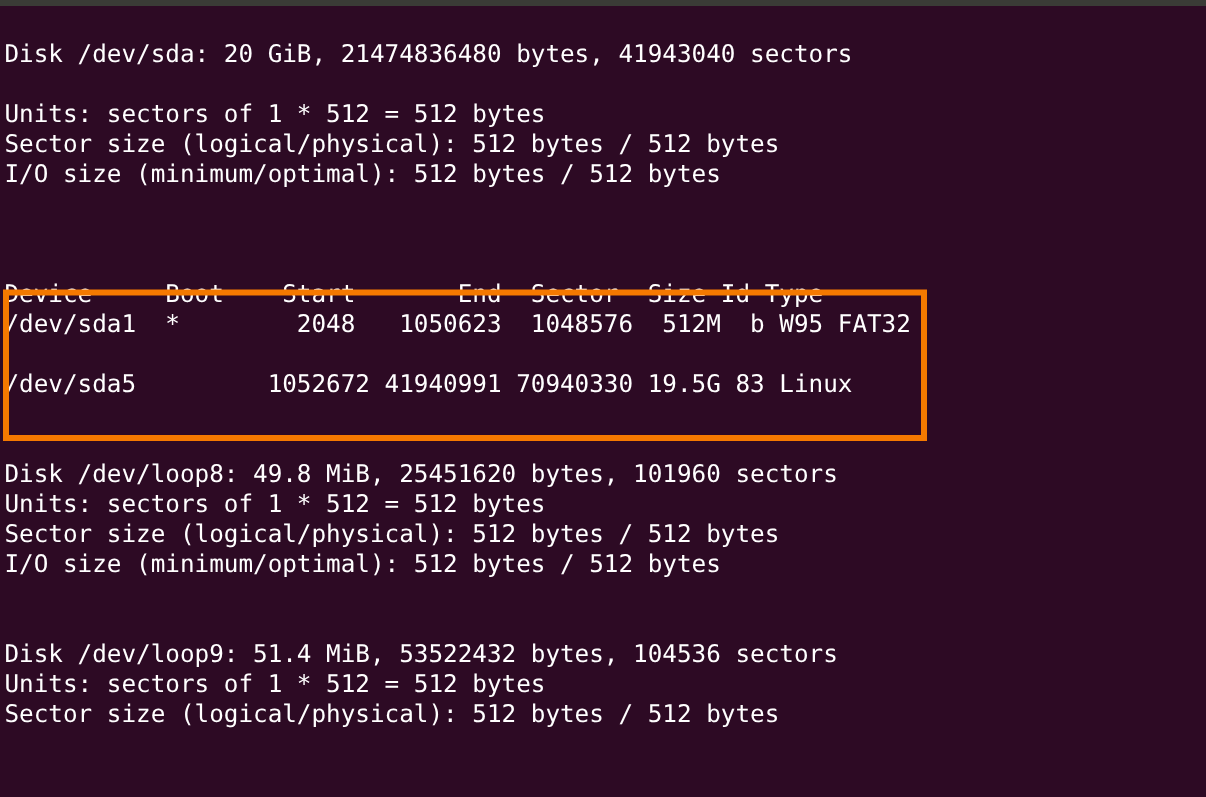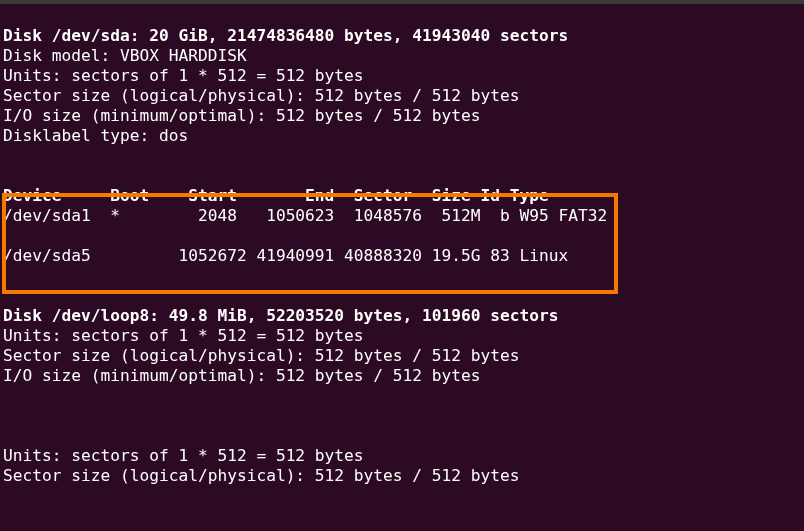--- a/index.html
+++ b/index.html
@@ -43,21 +43,21 @@
     left: 3px;
     height: 20px;
     line-height: 20px;
     white-space: pre;
     color: #ffffff;
     font-size: 16.2px;
     letter-spacing: 0px;
     font-family: "DejaVu Sans Mono", "Liberation Mono", monospace;
   }
   .line.bold {
-    font-weight: bold;
+    font-weight: normal;
   }
   #highlight-box {
     position: absolute;
     left: 2px;
     top: 193px;
     width: 616px;
     height: 101px;
     border: 4px solid #f57900;
     box-sizing: border-box;
     pointer-events: none;
@@ -66,36 +66,35 @@
 </head>
 <body>
 
 <div id="terminal">
 
   <div id="top-edge-strip"></div>
 
   <div id="terminal-screen">
 
   <div class="line bold" style="top: 22px;">Disk /dev/sda: 20 GiB, 21474836480 bytes, 41943040 sectors</div>
-      <div class="line" style="top: 42px;">Disk model: VBOX HARDDISK</div>
       <div class="line" style="top: 62px;">Units: sectors of 1 * 512 = 512 bytes</div>
       <div class="line" style="top: 82px;">Sector size (logical/physical): 512 bytes / 512 bytes</div>
       <div class="line" style="top: 102px;">I/O size (minimum/optimal): 512 bytes / 512 bytes</div>
-      <div class="line" style="top: 122px;">Disklabel type: dos</div>
       <div class="line" style="top: 162px;"></div>
       <div class="line bold" style="top: 182px;">Device     Boot    Start       End  Sector  Size Id Type</div>
       <div class="line" style="top: 202px;">/dev/sda1  *        2048   1050623  1048576  512M  b W95 FAT32</div>
-      <div class="line" style="top: 242px;">/dev/sda5         1052672 41940991 40888320 19.5G 83 Linux</div>
+      <div class="line" style="top: 242px;">/dev/sda5         1052672 41940991 70940330 19.5G 83 Linux</div>
       <div class="line" style="top: 262px;"></div>
       <div class="line" style="top: 282px;"></div>
-      <div class="line bold" style="top: 302px;">Disk /dev/loop8: 49.8 MiB, 52203520 bytes, 101960 sectors</div>
+      <div class="line bold" style="top: 302px;">Disk /dev/loop8: 49.8 MiB, 25451620 bytes, 101960 sectors</div>
       <div class="line" style="top: 322px;">Units: sectors of 1 * 512 = 512 bytes</div>
       <div class="line" style="top: 342px;">Sector size (logical/physical): 512 bytes / 512 bytes</div>
       <div class="line" style="top: 362px;">I/O size (minimum/optimal): 512 bytes / 512 bytes</div>
       <div class="line" style="top: 382px;"></div>
       <div class="line" style="top: 402px;"></div>
+      <div class="line bold" style="top: 422px;">Disk /dev/loop9: 51.4 MiB, 53522432 bytes, 104536 sectors</div>
       <div class="line" style="top: 442px;">Units: sectors of 1 * 512 = 512 bytes</div>
       <div class="line" style="top: 462px;">Sector size (logical/physical): 512 bytes / 512 bytes</div>
     </div>
 
   <div id="highlight-box"></div>
 
 </div>
 
 </body></html>

